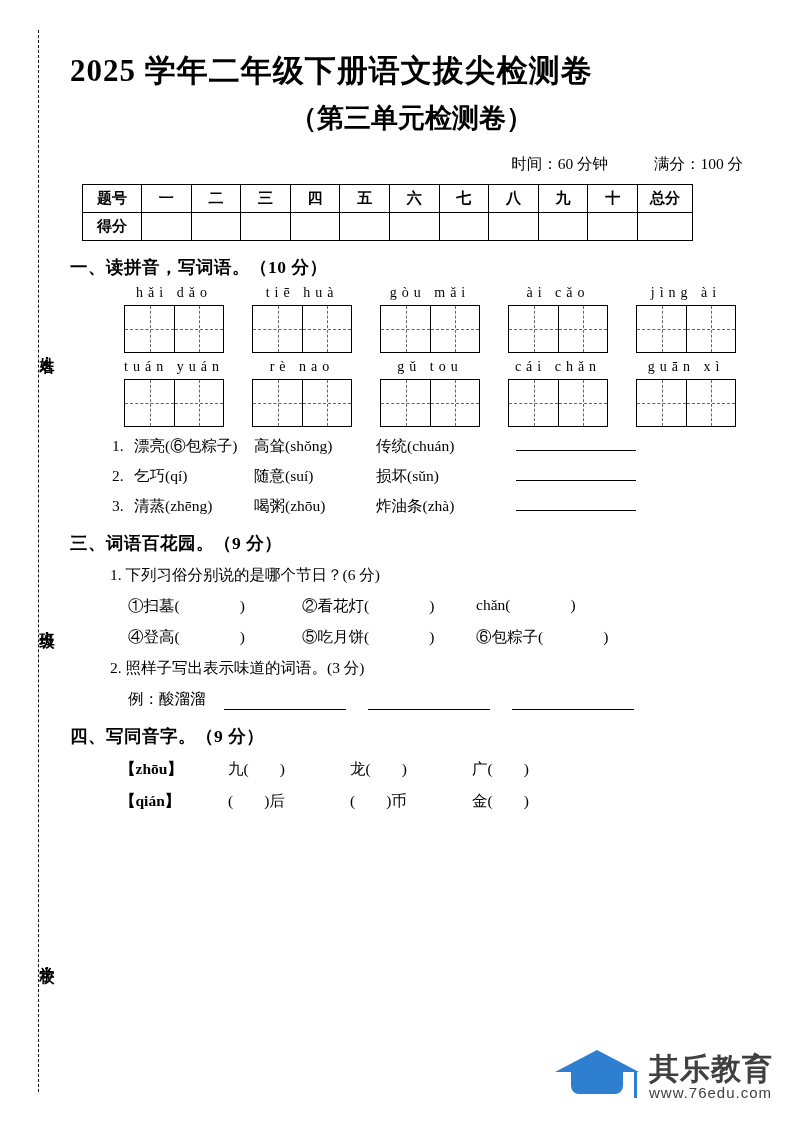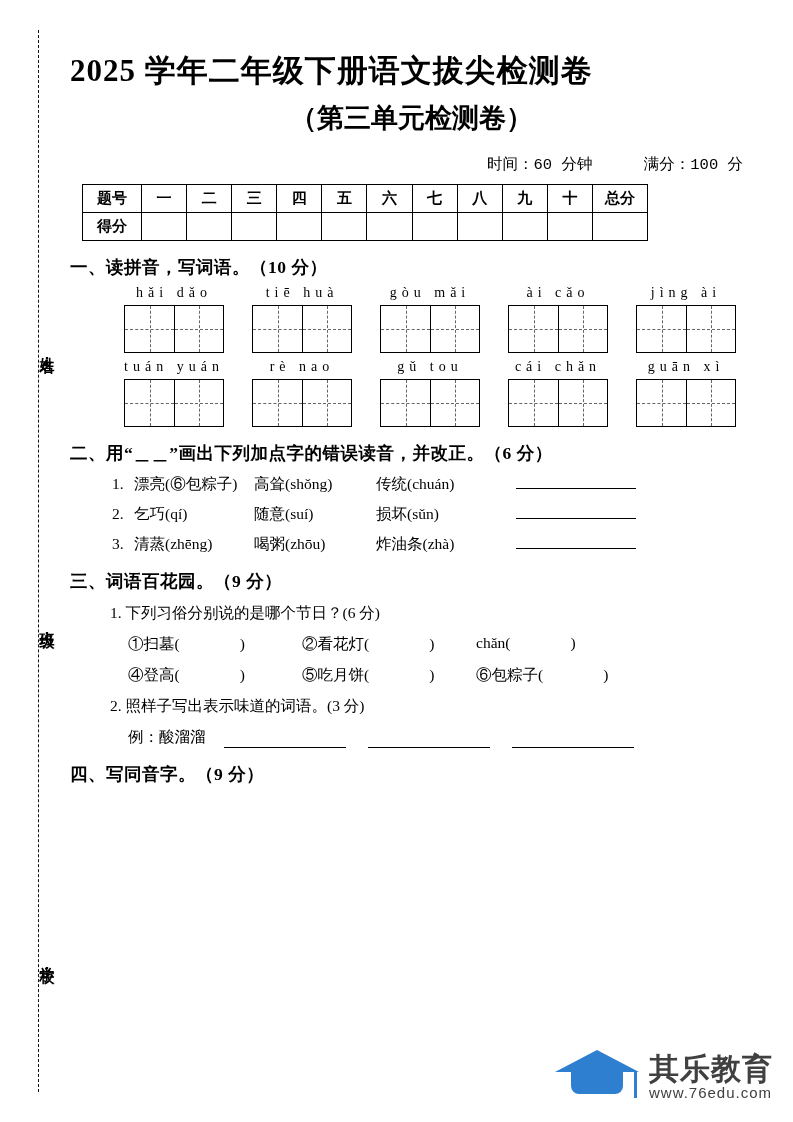--- a/index.html
+++ b/index.html
@@ -73,29 +73,28 @@
     font-size: 27px;
     font-weight: bold;
     text-align: center;
     line-height: 40px;
   }
   .meta-row {
     margin-top: 16px;
     text-align: right;
     font-size: 15.5px;
     padding-right: 10px;
-    font-family: Liberation Mono, monospace;
   }
   .meta-row .meta-item { margin-left: 42px; }
 
   
   table.score-table {
     margin-top: 9px;
     border-collapse: collapse;
-    width: 566px;
+    width: 611px;
     margin-left: 12px;
     table-layout: fixed;
   }
   table.score-table td {
     border: 1px solid #000;
     height: 25px;
     text-align: center;
     vertical-align: middle;
     font-size: 15px;
     font-weight: bold;
@@ -405,21 +404,20 @@
         <div class="pinyin-item">
           <div class="pinyin-text">guān xì</div>
           <div class="tian-grid">
               <div class="tian-cell"></div>
               <div class="tian-cell"></div>
             </div>
         </div>
       </div>
     </div>
 
-    <div class="sec-title">二、用“＿＿”画出下列加点字的错误读音，并改正。（6 分）</div>
     <div>
       <div class="q-line">
         <span class="q-num">1.</span>
         <span class="q-word">漂亮(⑥包粽子)</span>
         <span class="q-word w2">高耸(shǒng)</span>
         <span class="q-word w3">传统(chuán)</span>
         <span class="blank-line"></span>
       </div>
       <div class="q-line">
         <span class="q-num">2.</span>
@@ -453,20 +451,34 @@
       <div class="sub-q">2. 照样子写出表示味道的词语。(3 分)</div>
       <div class="sample-row">
         <span class="sample-label">例：酸溜溜</span>
         <span class="sample-blank"></span>
         <span class="sample-blank"></span>
         <span class="sample-blank"></span>
       </div>
     </div>
 
     <div class="sec-title">四、写同音字。（9 分）</div>
+    <div>
+      <div class="homo-row">
+        <span class="homo-label">【zhōu】</span>
+        <span class="homo-item">九(　　)</span>
+        <span class="homo-item">龙(　　)</span>
+        <span class="homo-item">广(　　)</span>
+      </div>
+      <div class="homo-row">
+        <span class="homo-label">【qián】</span>
+        <span class="homo-item">(　　)后</span>
+        <span class="homo-item">(　　)币</span>
+        <span class="homo-item">金(　　)</span>
+      </div>
+    </div>
 
   </div>
 
   <div class="watermark">
     <div class="wm-cap">
       <div class="cap-top"></div>
       <div class="cap-body"></div>
       <div class="cap-tassel"></div>
     </div>
     <div class="wm-text">

